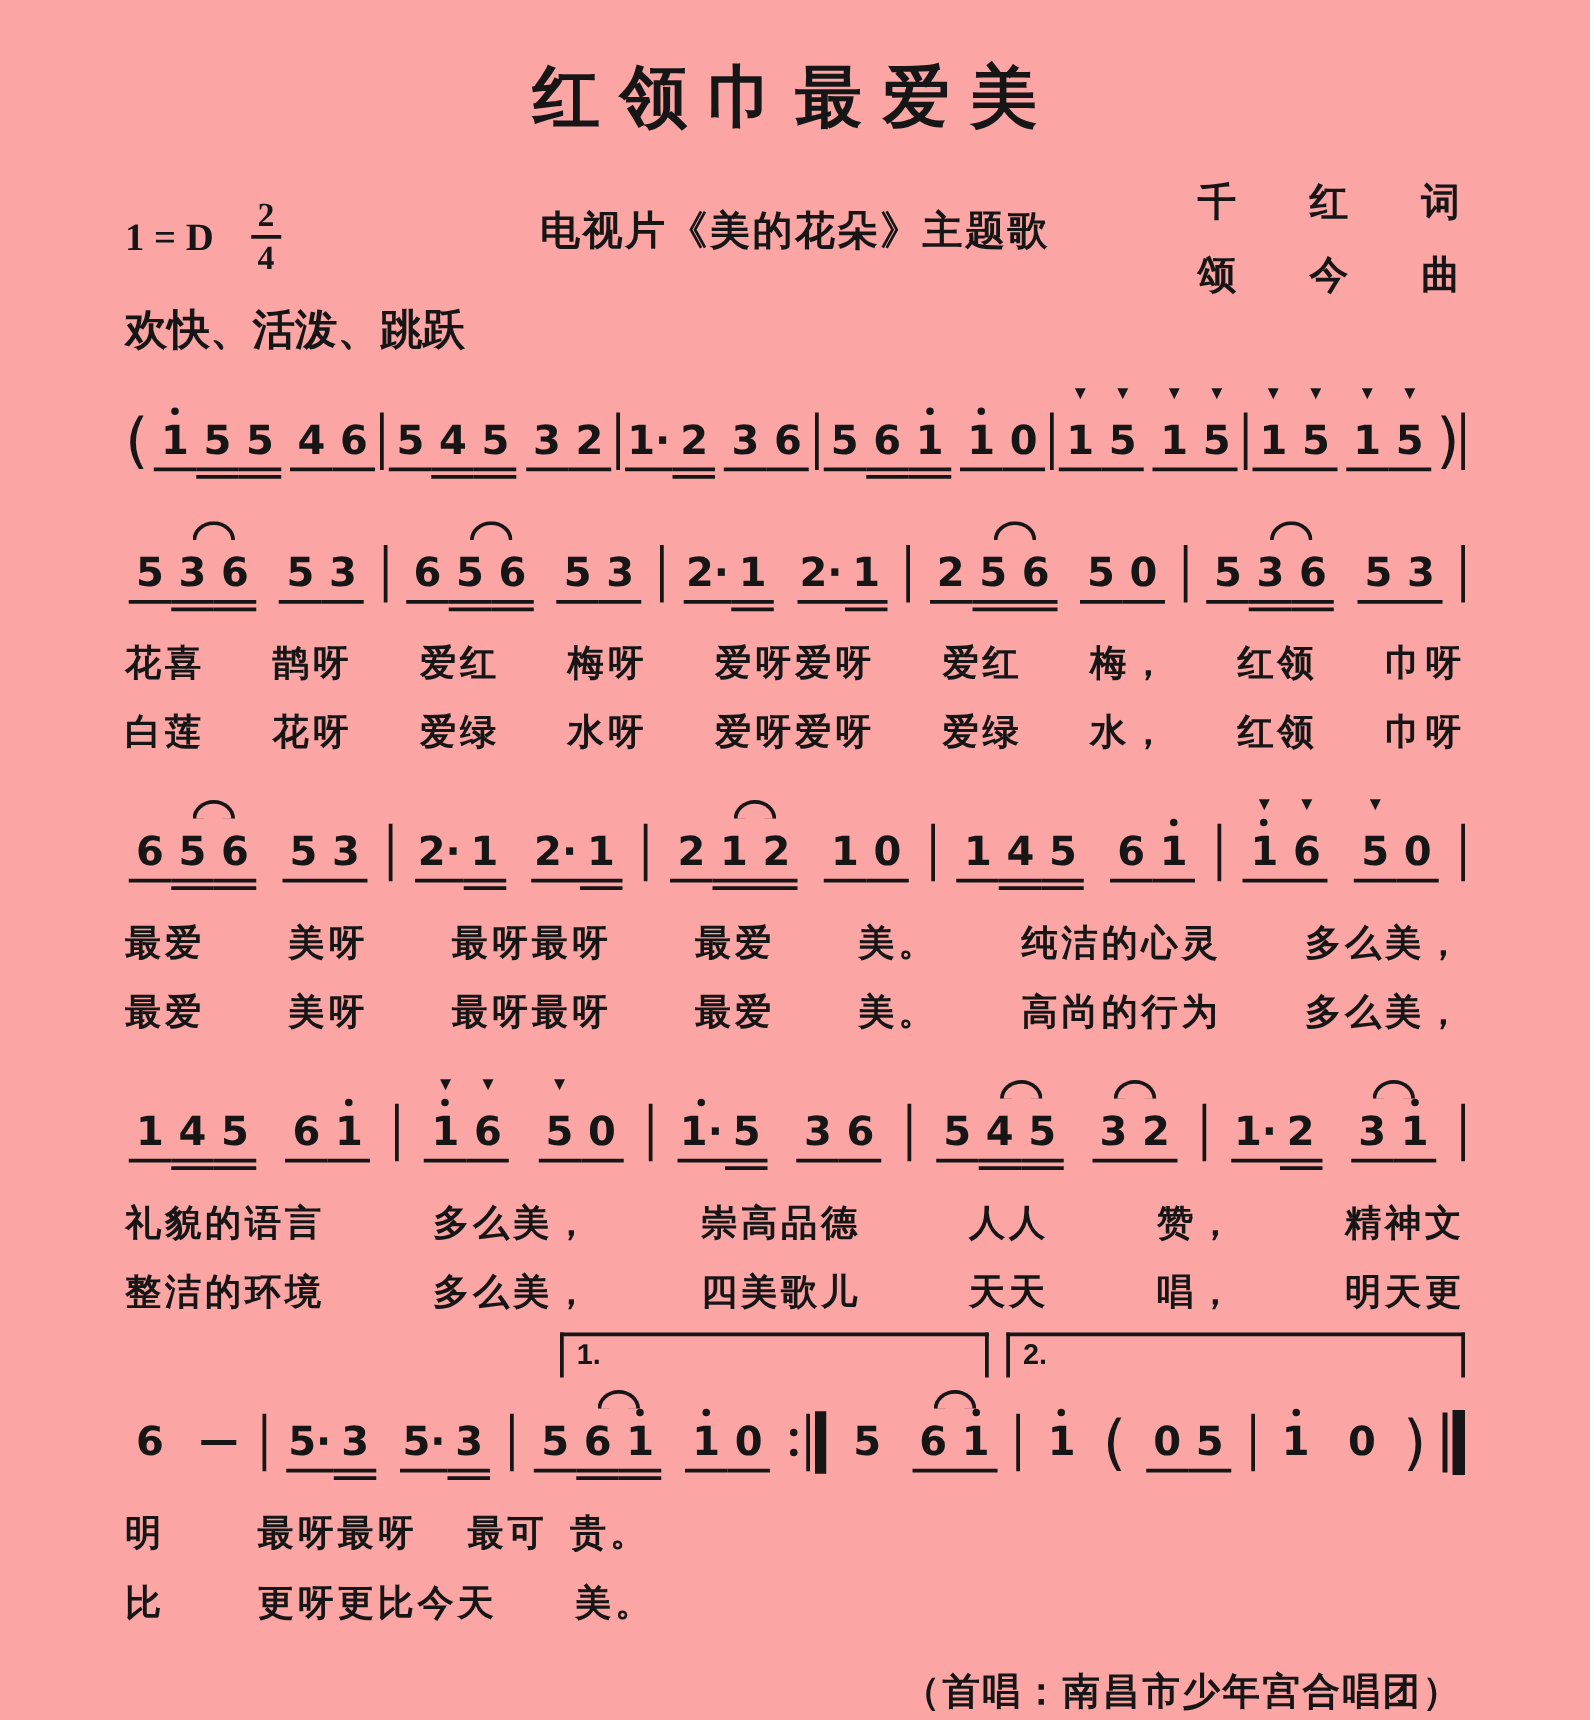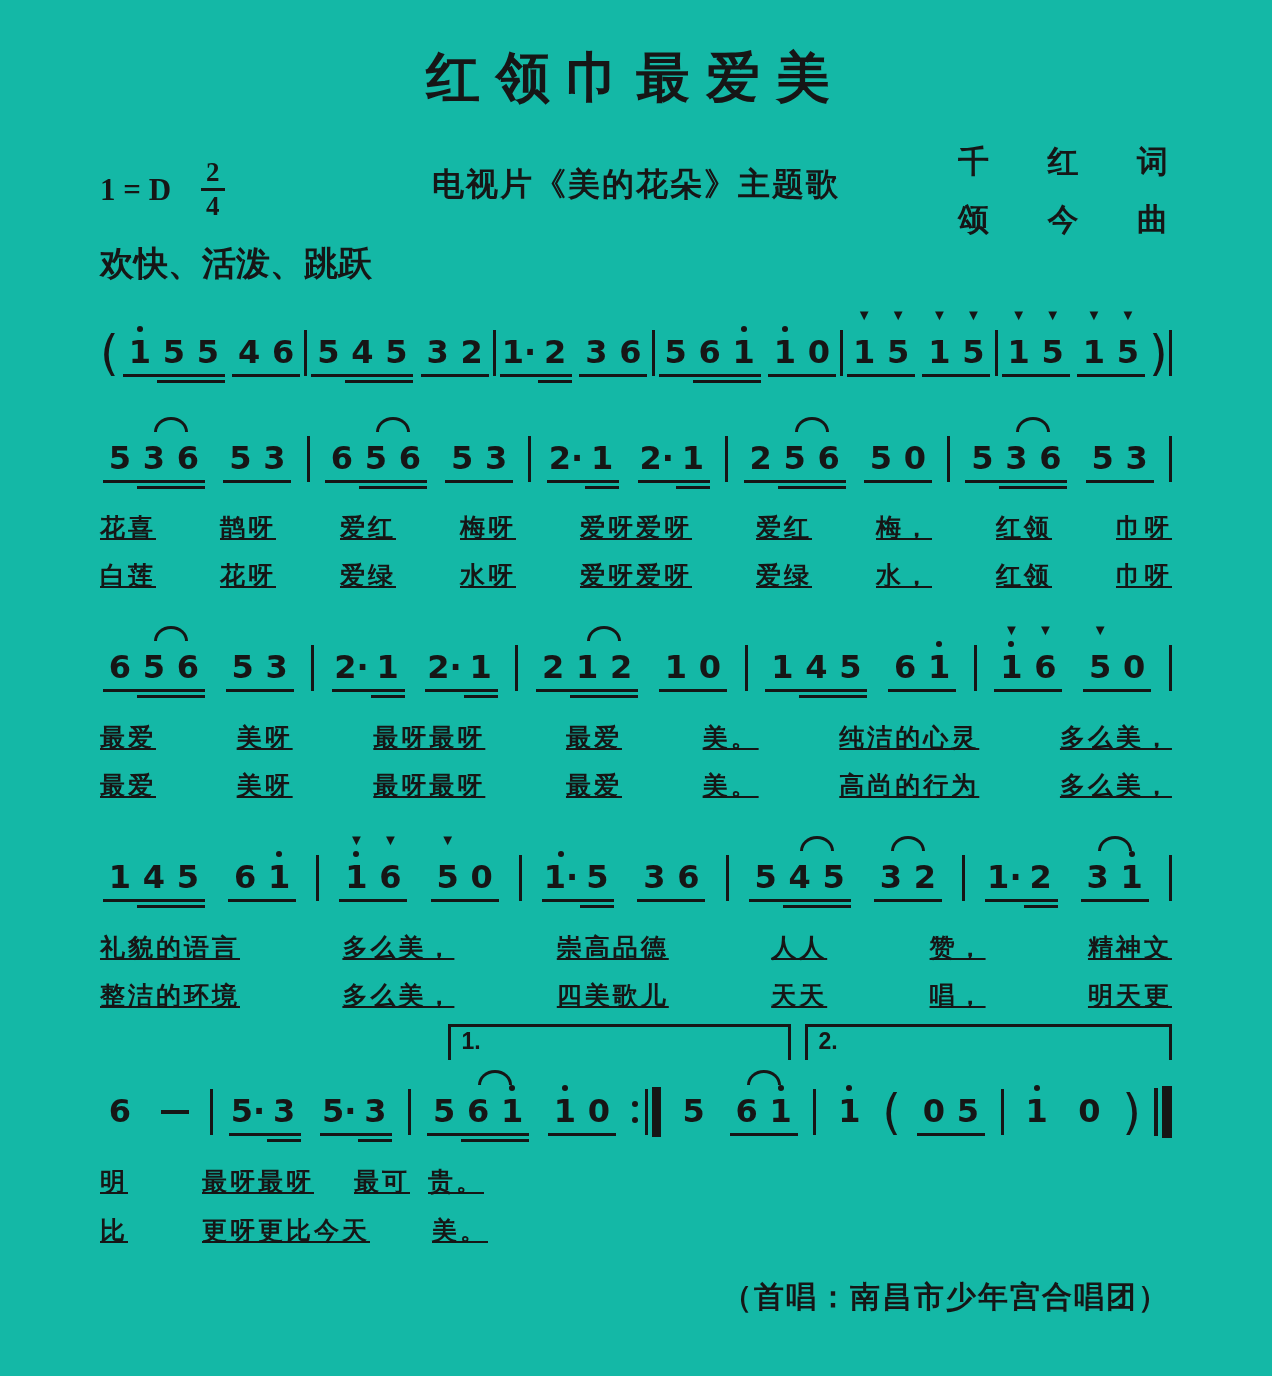--- a/index.html
+++ b/index.html
@@ -1,18 +1,18 @@
 <!DOCTYPE html>
 <html><head>
 <meta charset="utf-8">
 <style>
   html,body{margin:0;padding:0;background:#d8d8d4;}
   .sheet{
     width:1272px;height:1376px;box-sizing:border-box;
-    margin:0 auto;background:#14b8a6;color:#161616;
+    margin:0 auto;background:#fca5a5;color:#161616;
     padding:26px 100px 0 100px;overflow:hidden;
     font-family:"Liberation Sans",sans-serif;
   }
   
   .title{text-align:center;font-size:54px;font-weight:bold;letter-spacing:16px;margin:16px 0 26px;}
   .info{position:relative;height:100px;}
   .keysig{position:absolute;left:0;top:16px;font-size:31px;font-weight:bold;
           font-family:"Liberation Serif",serif;display:flex;align-items:center;}
   .frac{display:inline-flex;flex-direction:column;align-items:center;margin-left:30px;
         font-size:27px;line-height:1.15;font-weight:bold;}
@@ -54,21 +54,21 @@
   .l3{margin-top:24px;}
   .l4{margin-top:24px;}
   
   .volta-wrap{position:relative;padding-top:40px;margin-top:8px;}
   .volta{position:absolute;top:4px;height:36px;box-sizing:border-box;
          border:3px solid #161616;border-bottom:none;}
   .v1{left:32.5%;width:32%;}
   .v2{left:65.8%;width:34.2%;}
   .vlabel{font-size:23px;font-weight:bold;display:block;padding:1px 0 0 10px;}
   
-  .lyrics{display:flex;justify-content:space-between;font-size:25px;font-weight:bold;letter-spacing:3px;text-decoration:underline;}
+  .lyrics{display:flex;justify-content:space-between;font-size:29px;font-weight:bold;letter-spacing:3px;}
   .la1{margin-top:20px;} .la2{margin-top:15px;gap:44px;}
   .lb1{margin-top:21px;} .lb2{margin-top:15px;}
   .lc1{margin-top:21px;text-align:right;} .lc2{margin-top:15px;}
   .ld1,.ld2{justify-content:flex-start;}
   .ld1{margin-top:21px;} .ld2{margin-top:16px;}
   .ld1 .lyr-seg:nth-child(2){margin-left:74px;}
   .ld1 .lyr-seg:nth-child(3){margin-left:40px;}
   .ld1 .lyr-seg:nth-child(4){margin-left:18px;}
   .ld2 .lyr-seg:nth-child(2){margin-left:74px;}
   .ld2 .lyr-seg:nth-child(3){}

